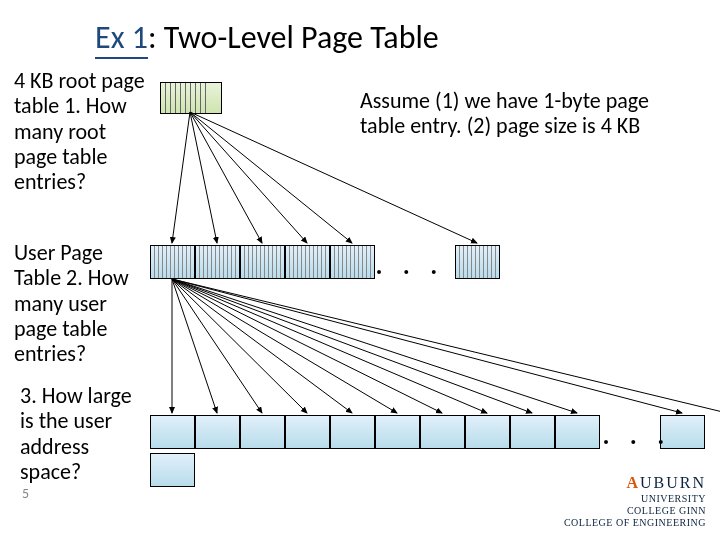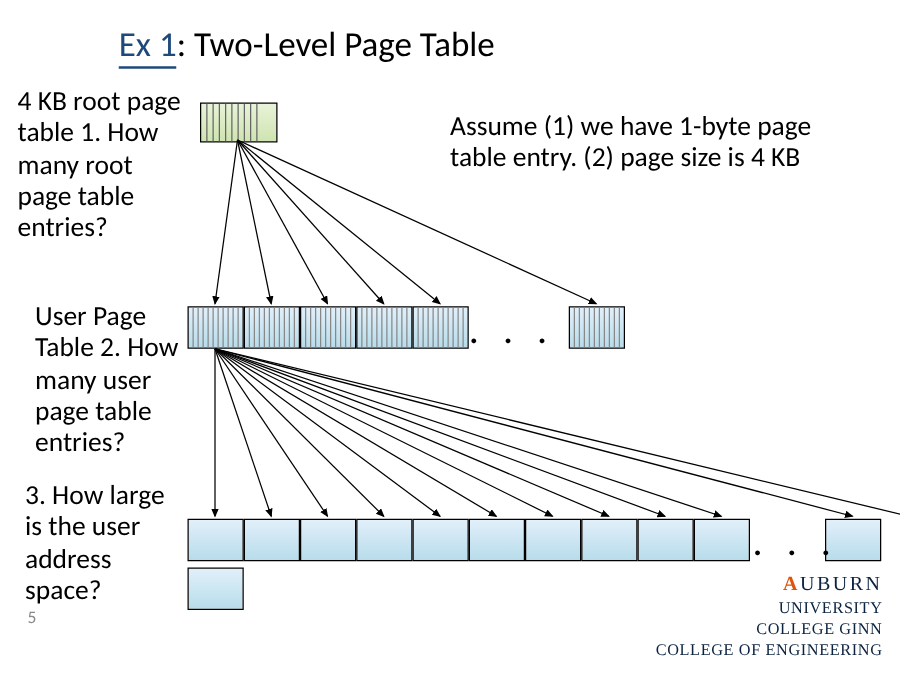--- a/index.html
+++ b/index.html
@@ -1,22 +1,22 @@
 <!DOCTYPE html>
 <html><head>
 <meta charset="utf-8">
 <style>
   html,body{margin:0;padding:0;width:720px;height:540px;background:#fff;font-family:Calibri,Arial,sans-serif;overflow:hidden}
   .slide{position:relative;width:720px;height:540px}
-  .title{position:absolute;left:95px;top:18px;font-size:28px;color:#000}
+  .title{position:absolute;left:95px;top:18px;font-size:32px;color:#000}
   .title .u{color:#1f497d;border-bottom:2px solid #1f497d}
   .note{position:absolute;font-size:22px;color:#000;line-height:1.15}
   .n1{left:14px;top:68px;width:140px}
   .assume{left:360px;top:88px;width:300px}
-  .n2{left:28px;top:240px;width:140px}
+  .n2{left:14px;top:240px;width:140px}
   .n3{left:20px;top:383px;width:130px}
   .pgnum{position:absolute;left:22px;top:485px;font-size:14px;color:#888}
 
   
   .root{position:absolute;left:160px;top:82px;width:60px;height:30px;border:1px solid #000;background:linear-gradient(#e8f3d9,#cfe4b0)}
   .root .c{float:left;width:5px;height:100%;border-right:1px solid #666;box-sizing:border-box}
   .root .c:last-child{border-right:none}
 
   
   .upt{position:absolute;left:150px;top:245px;height:34px}
@@ -28,21 +28,21 @@
   .uas{position:absolute;left:150px;top:415px;height:34px}
   .uas .cell{display:inline-block;width:45px;height:34px;border:1px solid #000;background:linear-gradient(#e1f0fa,#b8dceb);box-sizing:border-box;margin-right:0}
 
   
   svg.arrows{position:absolute;left:0;top:0;width:720px;height:540px;pointer-events:none}
 
   
   .logo{position:absolute;right:14px;bottom:12px;text-align:right;font-family:Georgia,serif}
   .logo .au{font-size:16px;letter-spacing:2px;color:#0b2340}
   .logo .au b{color:#dd550c}
-  .logo .sub{font-size:13px;color:#0b2340;letter-spacing:0.5px;margin-top:1px}
+  .logo .sub{font-size:10px;color:#0b2340;letter-spacing:0.5px;margin-top:1px}
 </style>
 </head>
 <body>
 
 <div class="slide">
 
   <div class="title">
     <span class="u"><span>Ex</span> <span>1</span></span><span>: Two-Level Page Table</span>
   </div>
 

